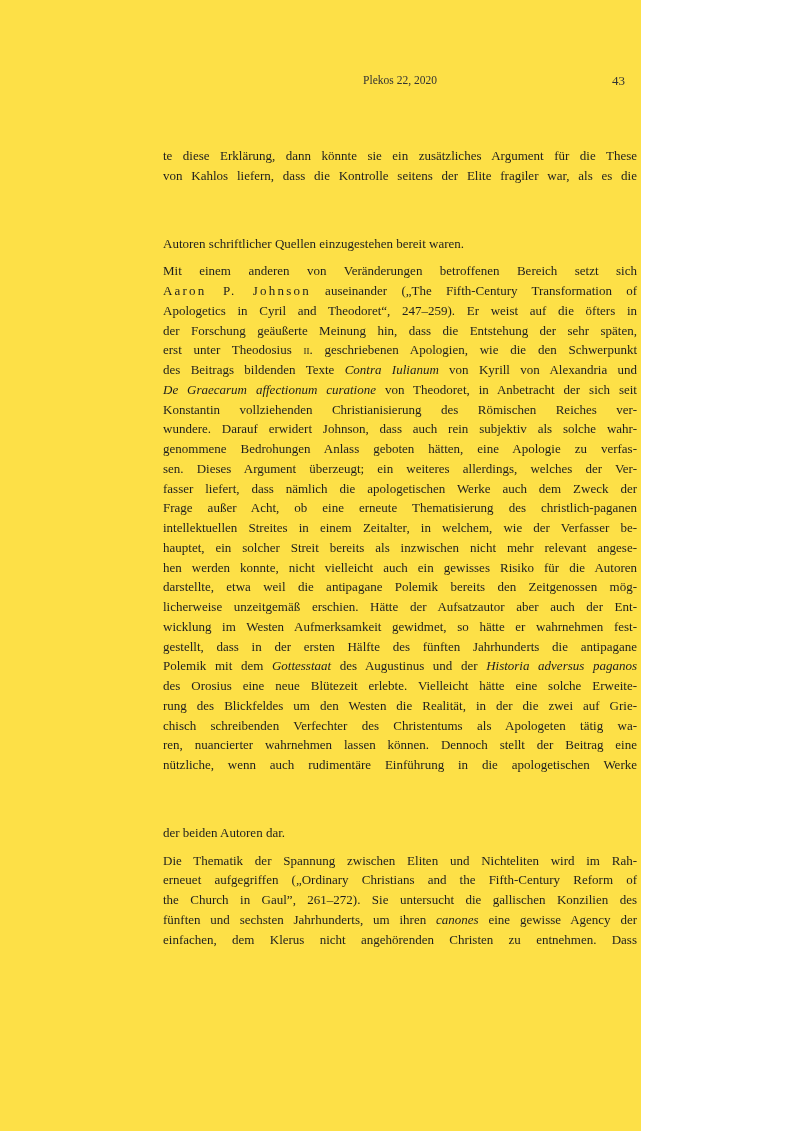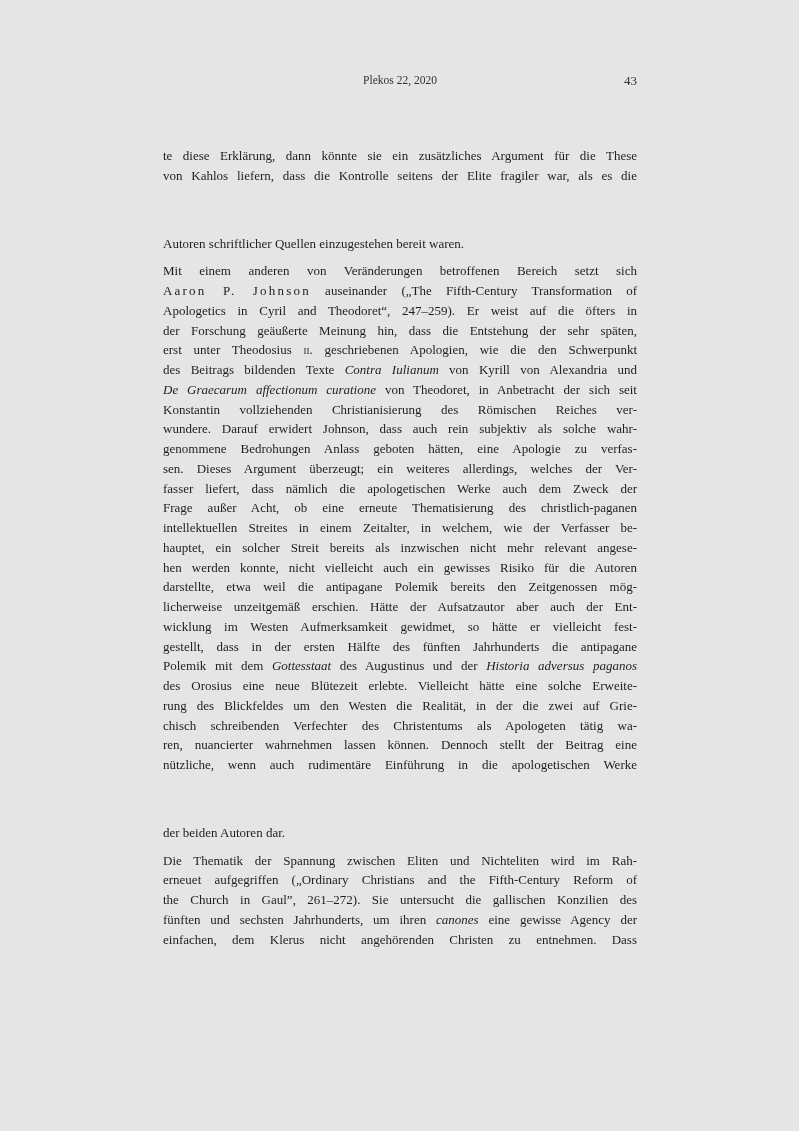--- a/index.html
+++ b/index.html
@@ -1,23 +1,23 @@
 <!DOCTYPE html>
 <html><head>
 <meta charset="utf-8">
 <style>
   html, body { margin: 0; padding: 0; background: #ffffff; }
   body { width: 799px; height: 1131px; position: relative; overflow: hidden; }
-  .page { position: absolute; left: 0; top: 0; width: 799px; height: 1131px; background: #e5e5e5; }
+  .page { position: absolute; left: 0; top: 0; width: 641px; height: 1131px; background: #fde047; }
   .running-head {
     position: absolute; top: 74px; left: 163px; width: 474px; height: 16px;
     font-family: "Liberation Serif", "DejaVu Serif", serif; font-size: 11.5px; color: #333;
   }
   .running-title { position: absolute; left: 0; right: 0; text-align: center; top: 0; }
-  .page-number { position: absolute; right: 0; top: -1px; font-size: 13px; }
+  .page-number { position: absolute; right: 12px; top: -1px; font-size: 13px; }
   .body-text {
     position: absolute; left: 163px; top: 146px; width: 474px;
     font-family: "Liberation Serif", "DejaVu Serif", serif;
     font-size: 13px; line-height: 19.75px; color: #1e1e1e;
     text-align: justify; hyphens: manual;
   }
   .para { margin: 0 0 8px 0; }
   .line { display: block; text-align: justify; text-align-last: justify; white-space: nowrap; overflow: visible; }
   .line.last { text-align-last: left; margin-top: 48px; }
   .spaced { letter-spacing: 2.2px; }
@@ -51,21 +51,21 @@
         <span class="line"><span>wundere. Darauf erwidert Johnson, dass auch rein subjektiv als solche wahr-</span></span>
         <span class="line"><span>genommene Bedrohungen Anlass geboten hätten, eine Apologie zu verfas-</span></span>
         <span class="line"><span>sen. Dieses Argument überzeugt; ein weiteres allerdings, welches der Ver-</span></span>
         <span class="line"><span>fasser liefert, dass nämlich die apologetischen Werke auch dem Zweck der</span></span>
         <span class="line"><span>Frage außer Acht, ob eine erneute Thematisierung des christlich-paganen</span></span>
         <span class="line"><span>intellektuellen Streites in einem Zeitalter, in welchem, wie der Verfasser be-</span></span>
         <span class="line"><span>hauptet, ein solcher Streit bereits als inzwischen nicht mehr relevant angese-</span></span>
         <span class="line"><span>hen werden konnte, nicht vielleicht auch ein gewisses Risiko für die Autoren</span></span>
         <span class="line"><span>darstellte, etwa weil die antipagane Polemik bereits den Zeitgenossen mög-</span></span>
         <span class="line"><span>licherweise unzeitgemäß erschien. Hätte der Aufsatzautor aber auch der Ent-</span></span>
-        <span class="line"><span>wicklung im Westen Aufmerksamkeit gewidmet, so hätte er vielleicht fest-</span></span>
+        <span class="line"><span>wicklung im Westen Aufmerksamkeit gewidmet, so hätte er wahrnehmen fest-</span></span>
         <span class="line"><span>gestellt, dass in der ersten Hälfte des fünften Jahrhunderts die antipagane</span></span>
         <span class="line"><span>Polemik mit dem </span><span class="it">Gottesstaat</span><span> des Augustinus und der </span><span class="it">Historia adversus paganos</span></span>
         <span class="line"><span>des Orosius eine neue Blütezeit erlebte. Vielleicht hätte eine solche Erweite-</span></span>
         <span class="line"><span>rung des Blickfeldes um den Westen die Realität, in der die zwei auf Grie-</span></span>
         <span class="line"><span>chisch schreibenden Verfechter des Christentums als Apologeten tätig wa-</span></span>
         <span class="line"><span>ren, nuancierter wahrnehmen lassen können. Dennoch stellt der Beitrag eine</span></span>
         <span class="line"><span>nützliche, wenn auch rudimentäre Einführung in die apologetischen Werke</span></span>
         <span class="line last"><span>der beiden Autoren dar.</span></span>
       </p>
     <p class="para">

